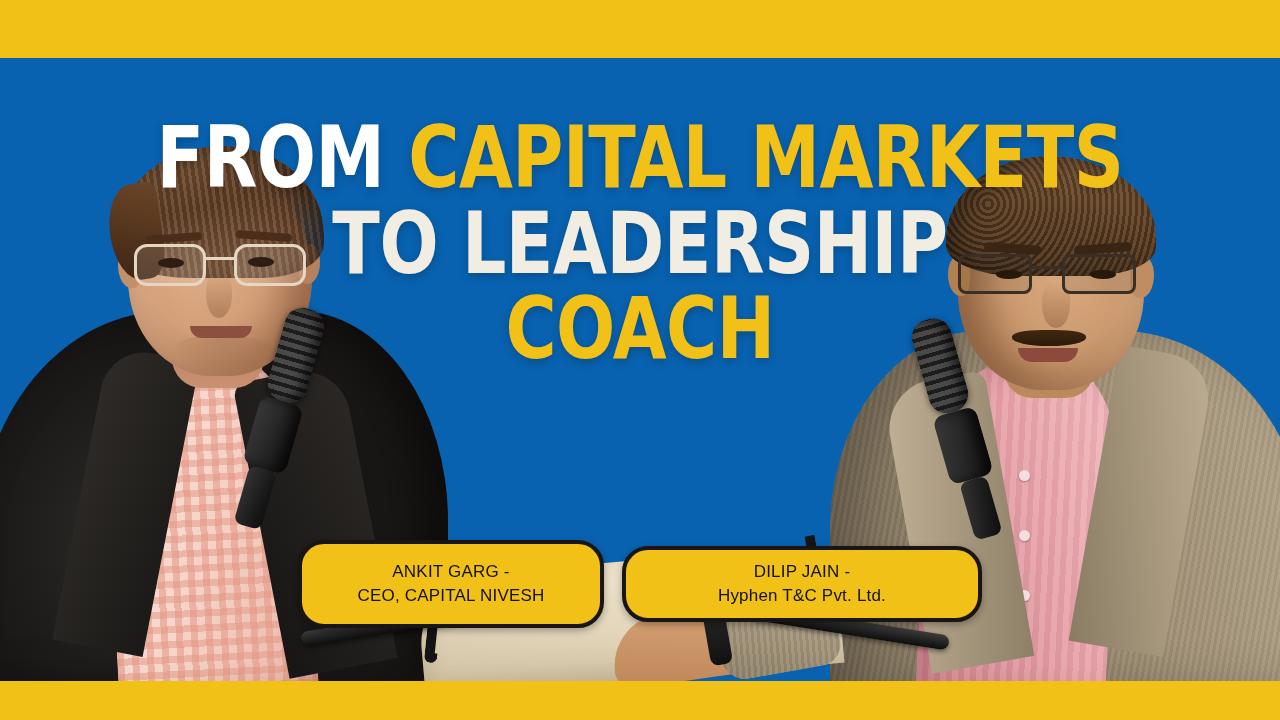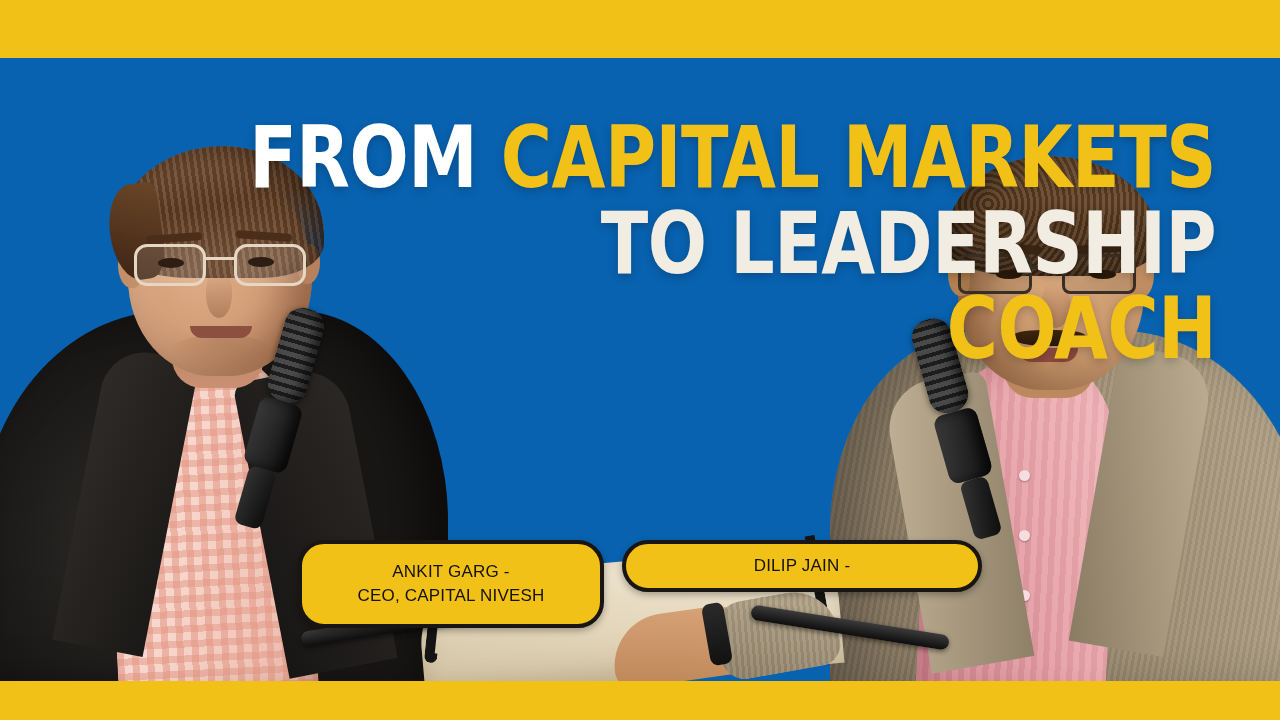--- a/index.html
+++ b/index.html
@@ -284,39 +284,39 @@
   }
   .watch{
     position:absolute; left:706px; bottom:16px; width:22px; height:62px;
     background:linear-gradient(180deg,#2a2a2a,#111);
     border-radius:8px; transform:rotate(-10deg); z-index:18;
   }
 
   
   .title{
     position:absolute; left:0; top:62px; width:1280px;
-    text-align:right; z-index:30;
+    text-align:center; z-index:30;
     line-height:.88;
     font-family:"Liberation Sans Narrow","DejaVu Sans Condensed","Liberation Sans", sans-serif;
     font-weight:700;
     letter-spacing:-.5px;
     text-shadow: 0 3px 10px rgba(0,0,0,.22);
   }
   .t-line{ display:block; white-space:nowrap; }
   .t1{ font-size:86px; transform:scaleX(.90); }
   .t2{ font-size:86px; transform:scaleX(.90); margin-top:10px; }
   .t3{ font-size:86px; transform:scaleX(.90); margin-top:10px; }
   .w-white{ color:#FFFFFF; }
   .w-cream{ color:#F1EDE2; }
   .w-gold{ color:#F2C117; }
 
   
   .badges{
     position:absolute; left:0; top:482px; width:1280px;
-    display:flex; justify-content:center; align-items:flex-start; gap:18px;
+    display:flex; justify-content:center; align-items:center; gap:18px;
     z-index:35;
   }
   .badge{
     background:#F2C117;
     border:4px solid #191513;
     border-radius:26px;
     color:#141210;
     text-align:center;
     font-size:17px;
     font-weight:400;
@@ -417,20 +417,21 @@
       <span class="t-line t3 w-gold">COACH</span>
     </div>
 
     <div class="badges">
       <div class="badge left">
         <span class="ln">ANKIT GARG -</span>
         <span class="ln">CEO, CAPITAL NIVESH</span>
       </div>
       <div class="badge right">
         <span class="ln">DILIP JAIN -</span>
+        <span class="ln">Hyphen T&amp;C Pvt. Ltd.</span>
       </div>
     </div>
 
   </div>
 
   <div class="bar bar-bottom"></div>
 
 </div>
 
 </body></html>

